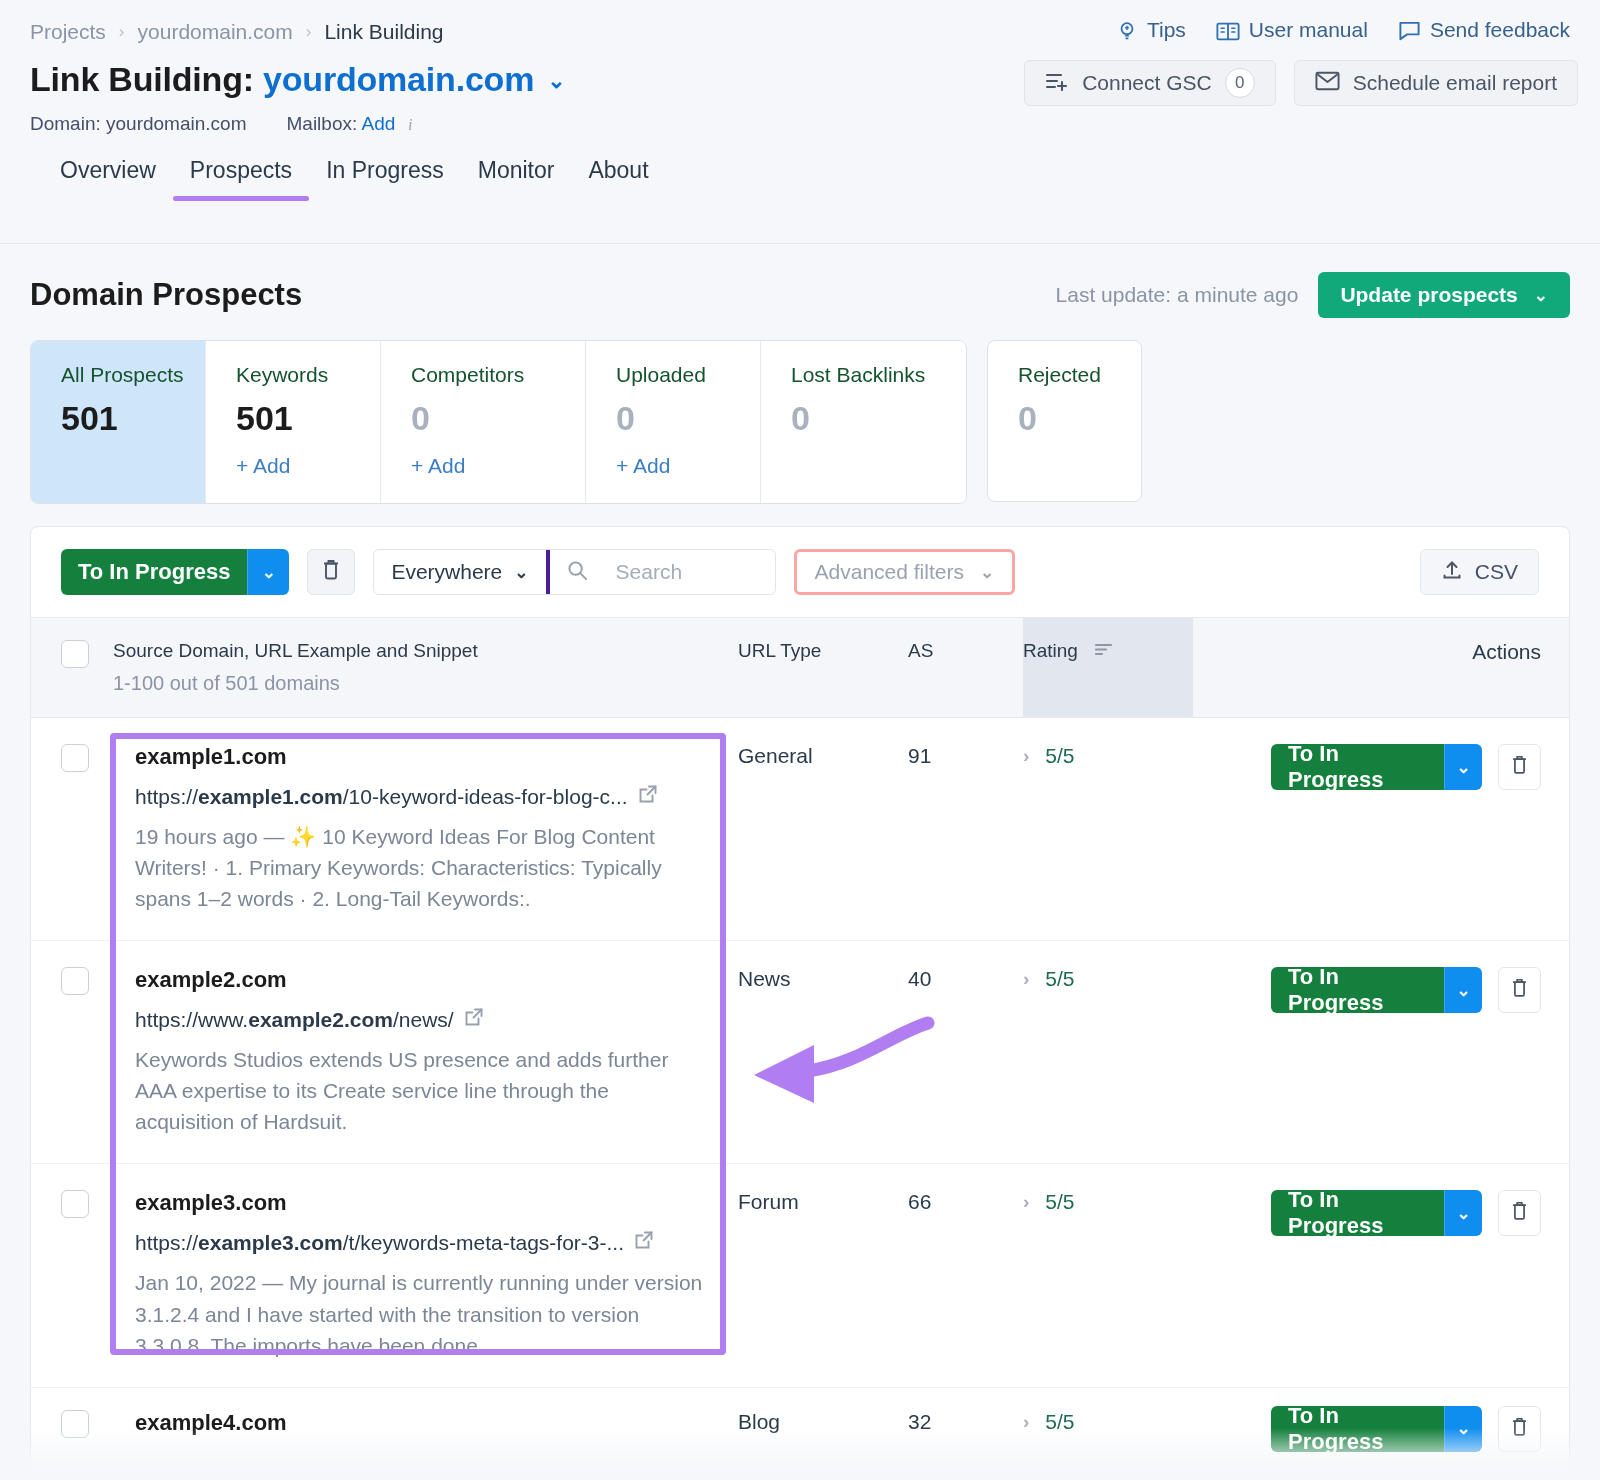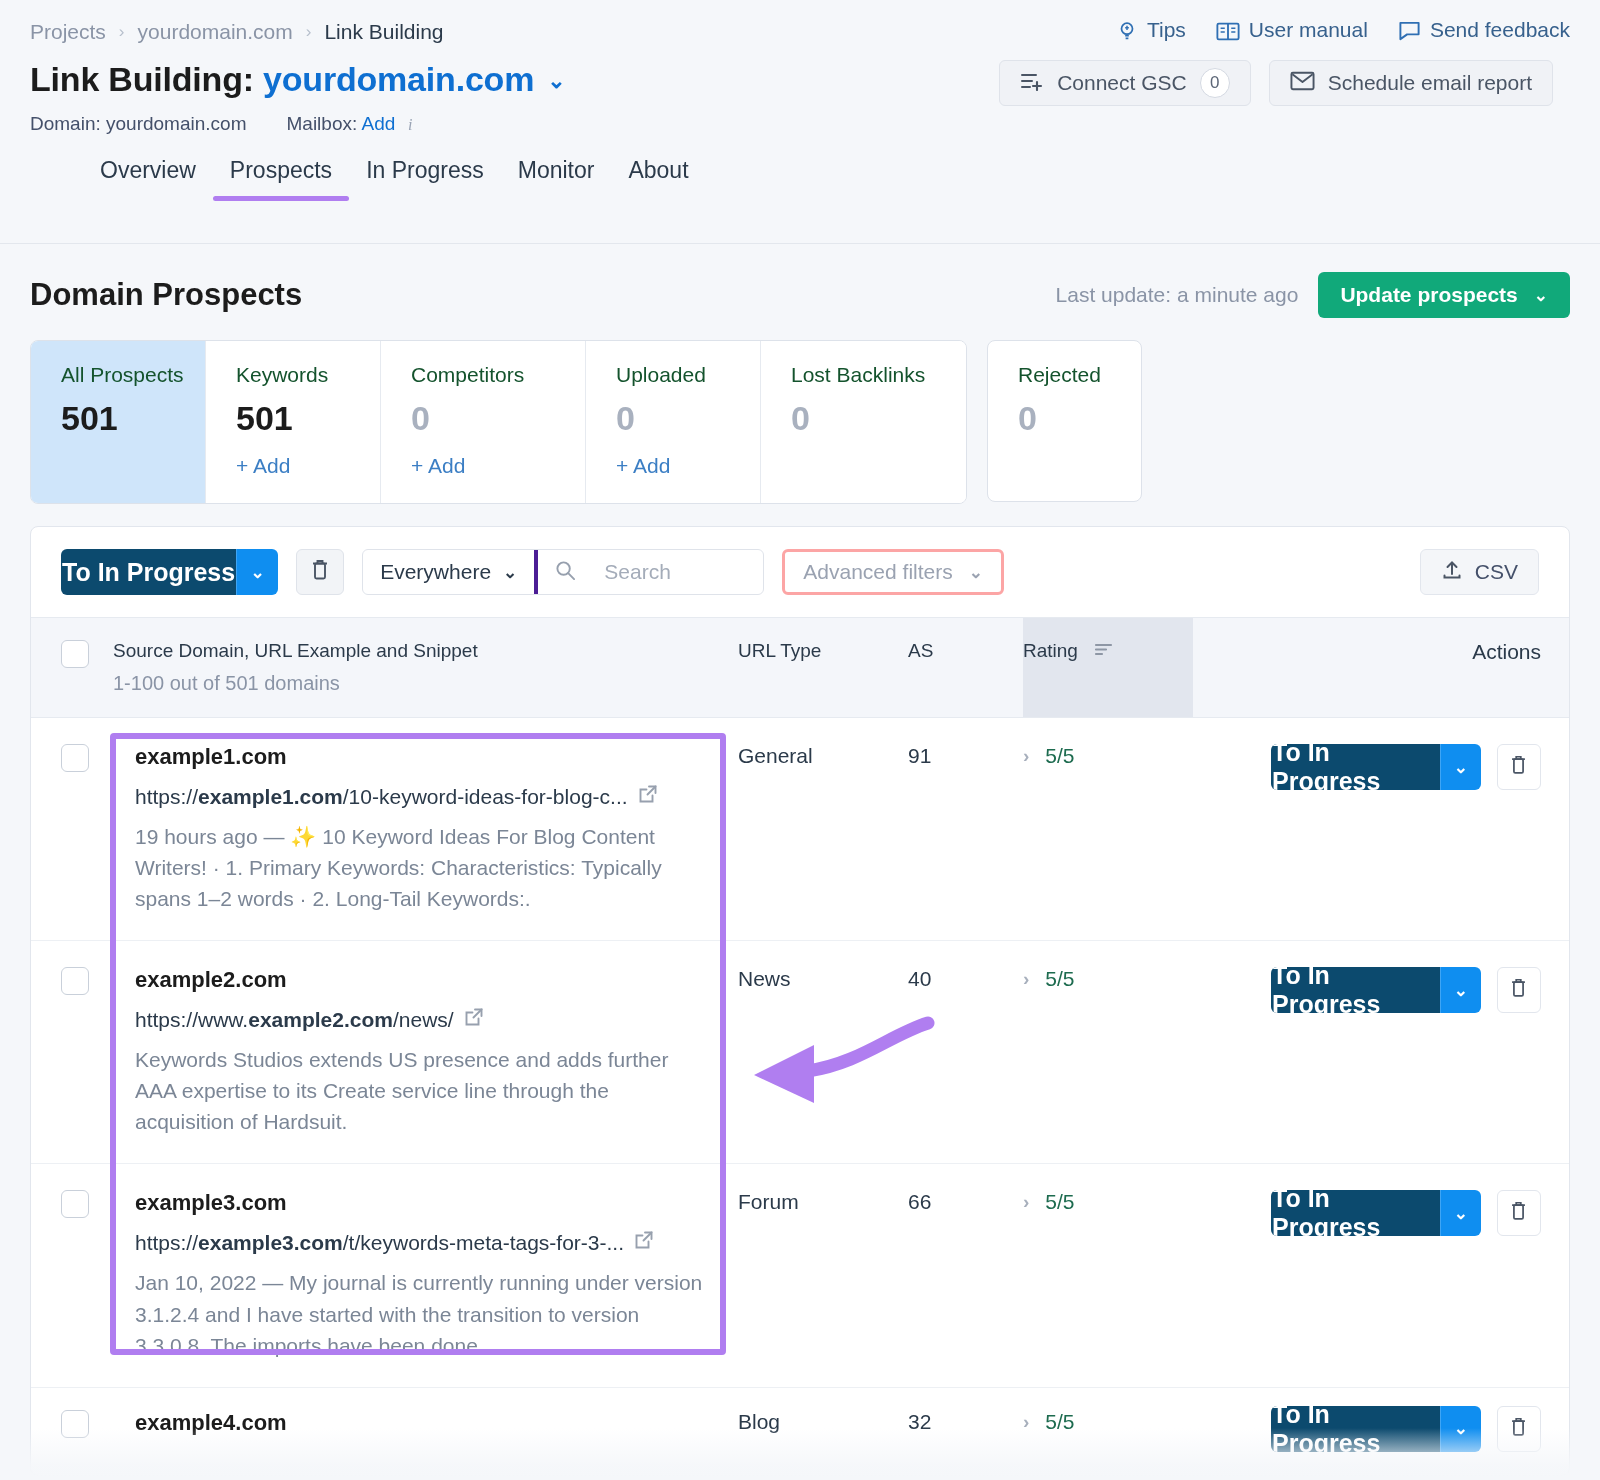--- a/index.html
+++ b/index.html
@@ -31,41 +31,41 @@
     display:inline-flex; align-items:center; justify-content:center;
     width: 14px; height: 20px; margin-left: 8px;
     color:#9aa4b5; font-size: 16px; font-style: italic; font-family: "Liberation Serif", serif;
   }
 
   
   .toplinks { position: absolute; top: 18px; right: 30px; display: flex; align-items: center; gap: 30px; font-size: 21px; color: #2f5d8c; }
   .toplink { display: flex; align-items: flex-end; gap: 9px; color: #37618d; cursor: pointer; }
   .toplink svg { display: block; }
 
-  .topbtns { position: absolute; top: 60px; right: 47px; display: flex; gap: 18px; }
+  .topbtns { position: absolute; top: 60px; right: 22px; display: flex; gap: 18px; }
   .btn-outline {
     display: flex; align-items: center; gap: 13px;
     height: 46px; padding: 0 20px;
     border: 1px solid #dfe3ea; border-radius: 6px; background: #f0f2f6;
     font-size: 21px; color: #4a5565; cursor: pointer;
   }
   .gsc-badge {
     display:inline-flex; align-items:center; justify-content:center;
     min-width: 30px; height: 30px; padding: 0 7px;
     border: 1px solid #d4d9e2; border-radius: 15px; background: #fff;
     font-size: 17px; color: #5c6677;
   }
 
   
   .tabs { display: flex; gap: 0; padding: 0 30px; margin-top: 22px; }
   .tab {
     position: relative; font-size: 23px; color: #2b3a4a;
     padding: 0 17px 17px 17px; cursor: pointer; white-space: nowrap;
   }
-  .tab:first-child { padding-left: 0; margin-left: 40px; }
+  .tab:first-child { padding-left: 0; }
   .tab.active::after {
     content: ""; position: absolute; left: 0; right: 0; bottom: 0;
     height: 5px; background: #b07ef0; border-radius: 3px;
   }
   .tabs-divider { position: absolute; left: 0; right: 0; top: 243px; height: 1px; background: #e3e7ed; }
 
   
   .section { padding: 0 30px; }
   .sec-head { display: flex; align-items: center; margin-top: 24px; }
   .sec-title { font-size: 31px; font-weight: 700; color: #1c1c1c; }
@@ -100,22 +100,22 @@
 
   
   .panel {
     margin: 22px 30px 0 30px; background: #fff;
     border: 1px solid #e2e6ed; border-radius: 8px; overflow: hidden;
     height: 950px;
   }
   .toolbar { display: flex; align-items: center; gap: 18px; padding: 22px 30px; }
   .btn-blue-split { display: flex; height: 46px; border-radius: 6px; overflow: hidden; cursor: pointer; }
   .btn-blue-split .main {
-    background: #0c4a6e; color: #fff; font-size: 25px; font-weight: 700;
-    padding: 0 1px; display: flex; align-items: center;
+    background: #15803d; color: #fff; font-size: 22px; font-weight: 700;
+    padding: 0 17px; display: flex; align-items: center;
   }
   .btn-blue-split .cv {
     background: #0f8ef0; color: #fff; width: 42px;
     display: flex; align-items: center; justify-content: center;
     font-size: 17px; font-weight: 700; border-left: 1px solid #3ea5f5;
   }
   .icon-btn {
     width: 48px; height: 46px; border: 1px solid #dfe3ea; border-radius: 6px;
     background: #f2f4f7; display: flex; align-items: center; justify-content: center; cursor: pointer;
   }

